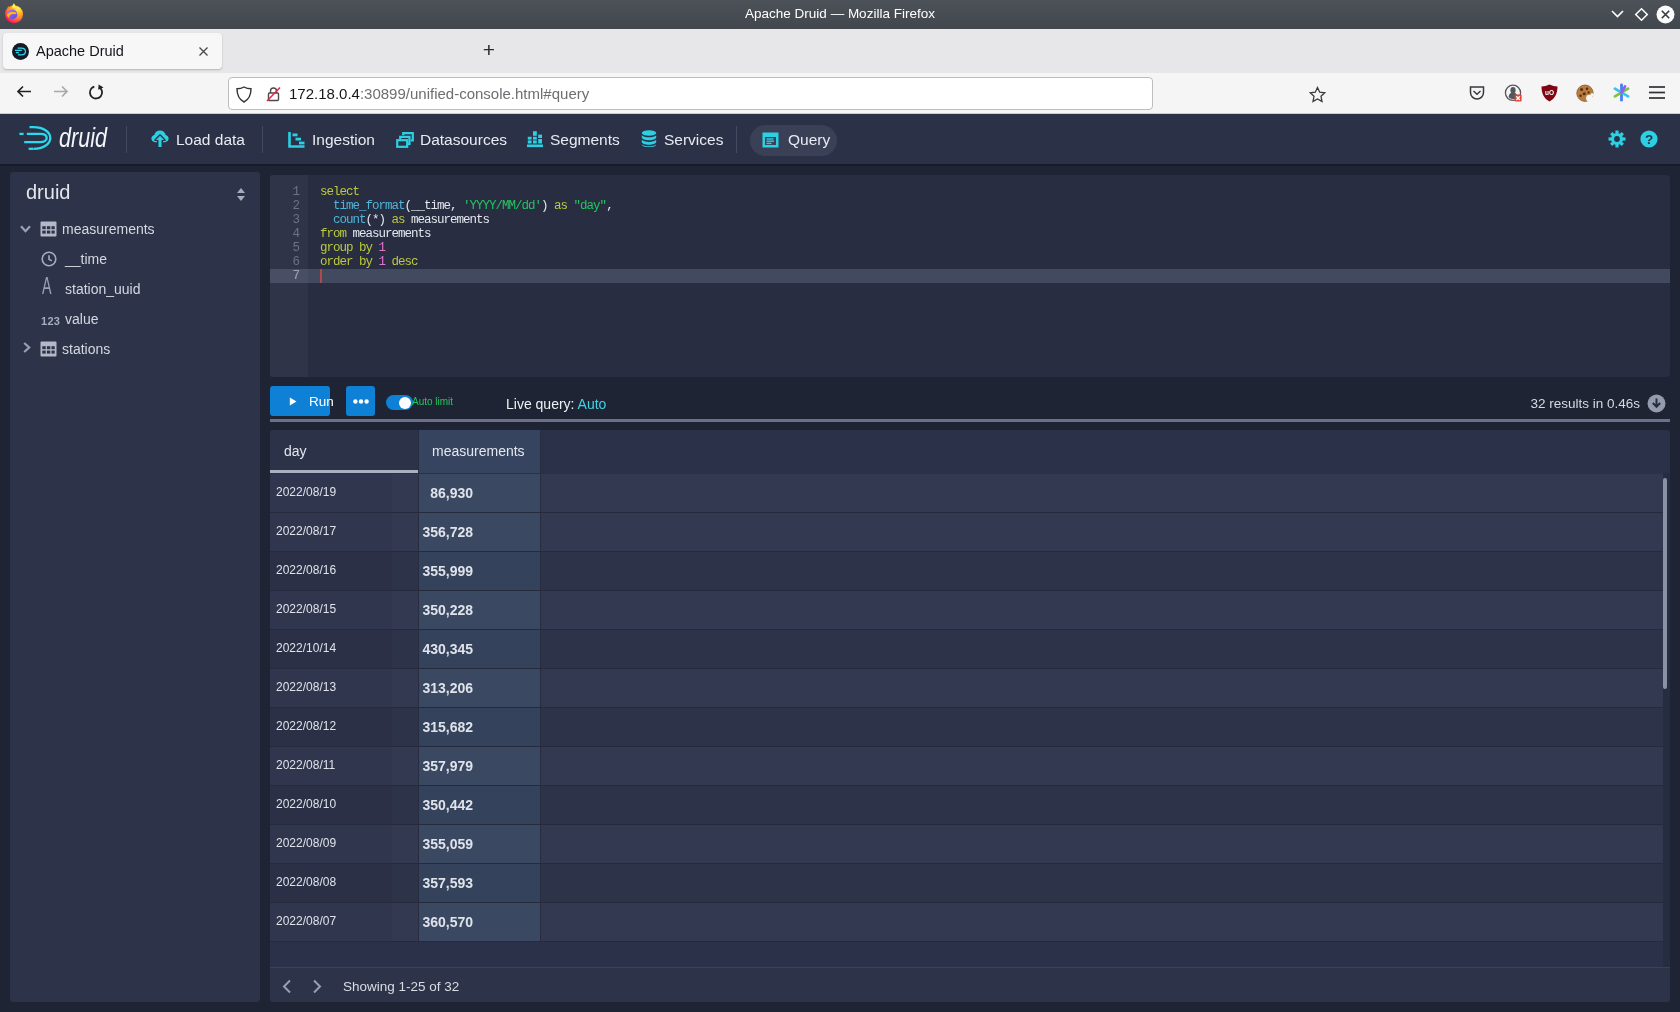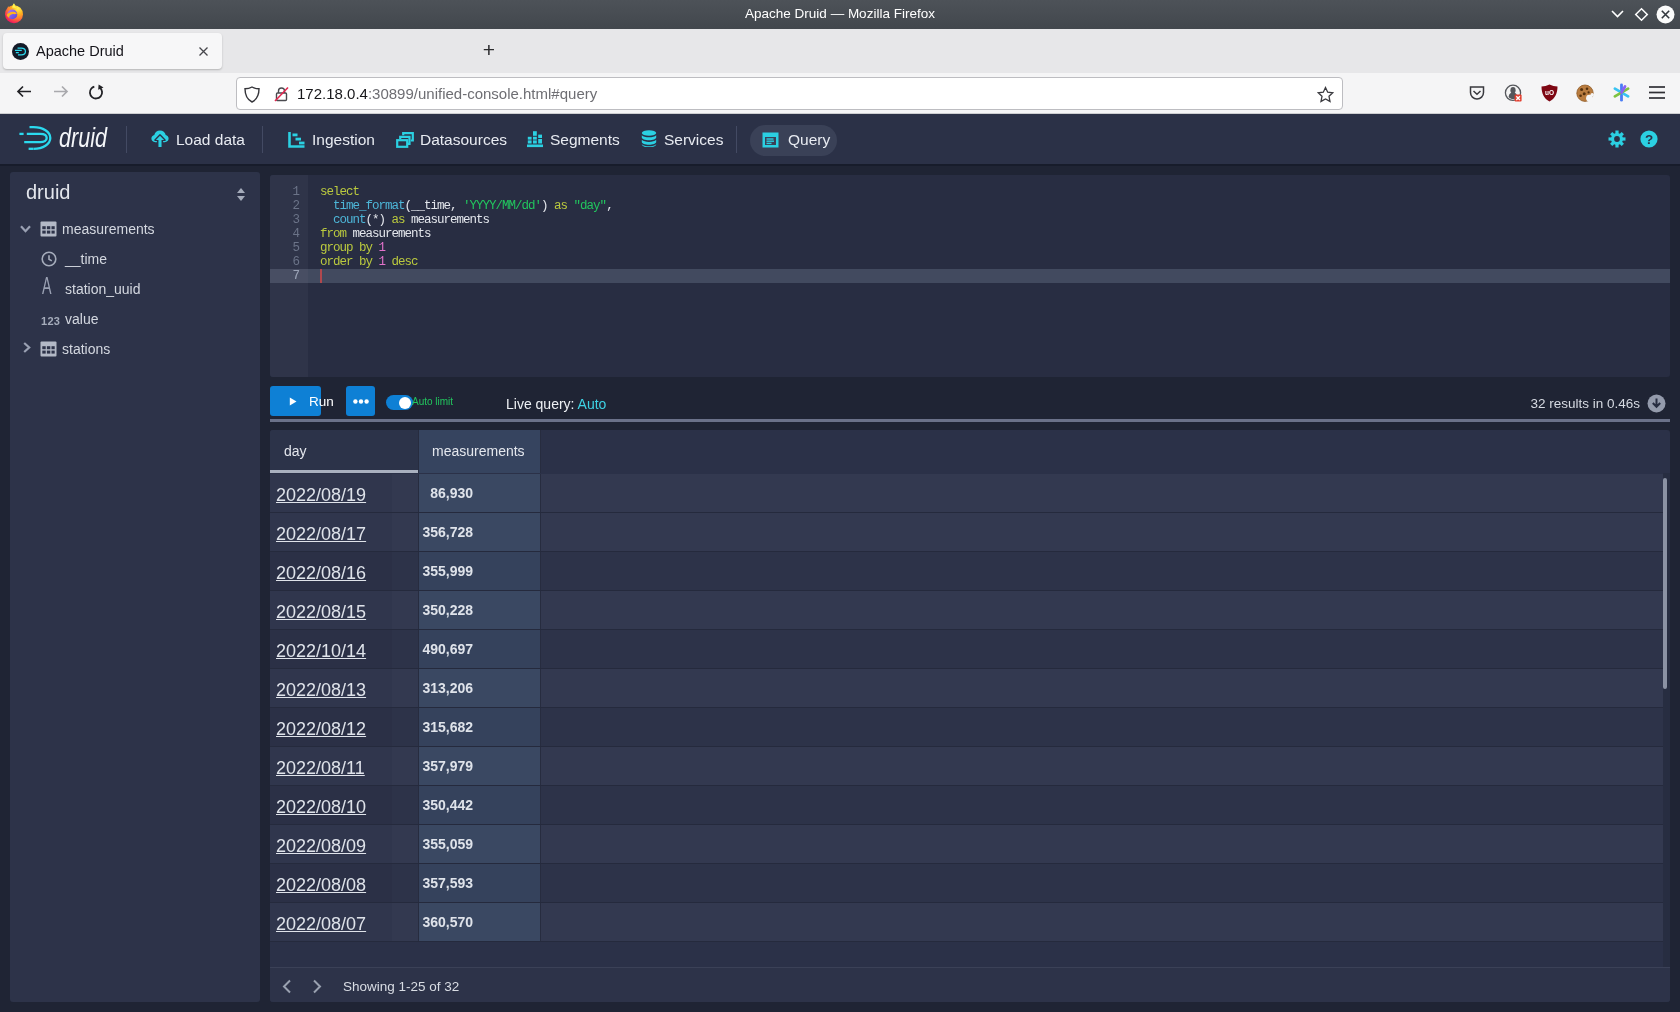--- a/index.html
+++ b/index.html
@@ -6,21 +6,21 @@
 html,body { width:1680px; height:1012px; overflow:hidden; background:#1f2434; font-family:"Liberation Sans",sans-serif; }
 .abs { position:absolute; }
 
 #titlebar { position:absolute; left:0; top:0; width:1680px; height:29px; background:linear-gradient(#4d5258,#42474d); }
 #titlebar .title { position:absolute; left:0; right:0; top:6px; text-align:center; color:#ffffff; font-size:13.5px; }
 #tabbar { position:absolute; left:0; top:29px; width:1680px; height:44px; background:#e7e7e9; }
 #tab { position:absolute; left:3px; top:3.5px; width:219px; height:36px; background:#f7f7f8; border-radius:4px; box-shadow:0 1px 2px rgba(0,0,0,0.22); }
 #tab .t { position:absolute; left:33px; top:10px; font-size:14.5px; color:#15141a; font-weight:400; }
 #newtab { position:absolute; left:475px; top:8px; width:28px; height:28px; color:#2c2c2e; font-size:21px; text-align:center; line-height:26px; font-weight:400; }
 #toolbar { position:absolute; left:0; top:73px; width:1680px; height:41px; background:#f5f5f6; border-bottom:1px solid #cdced1; }
-#urlbar { position:absolute; left:236px; top:4px; width:1107px; height:33px; background:#ffffff; border:1px solid #bdbdc1; border-radius:4px; }
+#urlbar { position:absolute; left:228px; top:4px; width:925px; height:33px; background:#ffffff; border:1px solid #bdbdc1; border-radius:4px; }
 #urltext { position:absolute; left:60px; top:7px; font-size:15px; color:#17171a; white-space:pre; }
 #urltext span { color:#6e6e73; }
 
 #app { position:absolute; left:0; top:114px; width:1680px; height:898px; background:#1f2434; }
 #appheader { position:absolute; left:0; top:0; width:1680px; height:52px; background:#2b3147; border-bottom:2px solid #171c2b; }
 .navtext { color:#e8ebf1; font-size:15.5px; }
 .vsep { position:absolute; top:12px; width:1px; height:27px; background:#434a63; }
 #querypill { position:absolute; left:750px; top:10.5px; width:87px; height:31px; background:#3a4157; border-radius:16px; }
 #wordmark { position:absolute; left:59px; top:9px; color:#f4f6f9; font-size:27px; font-style:italic; font-weight:400; letter-spacing:0px; transform:scaleX(0.80); transform-origin:left top; }
 
@@ -33,36 +33,36 @@
 .lnum { position:absolute; left:0; width:30px; text-align:right; font-family:"Liberation Mono",monospace; font-size:12.5px; line-height:14px; color:#6b7388; }
 .cline { position:absolute; left:50px; font-family:"Liberation Mono",monospace; font-size:12.5px; letter-spacing:-1px; line-height:14px; color:#e3e6ec; white-space:pre; }
 .cline .k { color:#bac93e; }
 .cline .f { color:#4db6d8; }
 .cline .s { color:#22c55e; }
 .cline .n { color:#e272cb; }
 #activeline { position:absolute; left:0; top:94px; width:1400px; height:14px; background:#424a5f; }
 #activegut { position:absolute; left:0; top:94px; width:38px; height:14px; background:#484e63; }
 #cursor { position:absolute; left:50px; top:94px; width:2px; height:14px; background:#b0484e; }
 
-#runbtn { position:absolute; left:270px; top:272px; width:51px; height:30px; background:#0e80d5; border-radius:3px;text-align:right; }
+#runbtn { position:absolute; left:270px; top:272px; width:60px; height:30px; background:#0e80d5; border-radius:3px;text-align:right; }
 #runbtn .txt { position:absolute; left:39px; top:7.5px; color:#ffffff; font-size:13.5px; }
 #morebtn { position:absolute; left:346px; top:272px; width:29px; height:30px; background:#0e80d5; border-radius:3px; }
 #switch { position:absolute; left:386px; top:280.5px; width:27px; height:15.5px; background:#0e80d5; border-radius:8px; }
 #switch .knob { position:absolute; right:2px; top:2px; width:12px; height:12px; background:#ffffff; border-radius:50%; }
 #divider { position:absolute; left:270px; top:305px; width:1400px; height:2.5px; background:#6a7189; }
 
 #results { position:absolute; left:270px; top:316px; width:1400px; height:571.5px; background:#2b3148; border-radius:3px; overflow:hidden; }
 #rhead { position:absolute; left:0; top:0; width:1400px; height:43px; }
 #rhead .c1 { position:absolute; left:0; top:0; width:148px; height:43px; background:#2c3349; }
 #rhead .c2 { position:absolute; left:148px; top:0; width:123px; height:43px; background:#36445f; border-left:1px solid #272c3f; border-right:1px solid #272c3f; box-sizing:border-box; }
 #rhead .u { position:absolute; left:0; top:40px; width:148px; height:3px; background:#a9b0bf; }
 #rhead .ht { position:absolute; top:13px; font-size:14px; color:#e4e7ed;margin-left:8px; }
 #rows { position:absolute; left:0; top:43.5px; width:1400px; height:493.5px; overflow:hidden; }
 .row { position:relative; width:1400px; height:39px; }
-.row .d { position:absolute; left:0; top:0; width:122px; height:38px; font-size:18px; color:#dfe3ea; padding:11px 0 0 6px;text-decoration:underline; }
+.row .d { position:absolute; left:0; top:0; width:122px; height:38px; font-size:12px; color:#dfe3ea; padding:11px 0 0 6px; }
 .row .m { position:absolute; left:148px; top:0; width:123px; height:38px; font-size:14px; color:#dfe3ea; border-left:1px solid #272c3f; border-right:1px solid #272c3f; box-sizing:border-box;font-weight:bold; }
 .row .m i { font-style:normal; position:absolute; right:67px; top:11px; width:75px; text-align:right; }
 .row.o  { background:#333950; }
 .row.e  { background:#2d3349; }
 .row.o .d { background:#30364d; }
 .row.e .d { background:#2b3046; }
 .row.o .m { background:#3a4862; }
 .row.e .m { background:#35425c; }
 .row { border-bottom:1px solid #252a3d; }
 #sbgutter { position:absolute; right:0; top:43px; width:7px; height:493.5px; background:#272d41; }
@@ -425,21 +425,21 @@
         </div>
       <div class="row o">
           <div class="d">2022/08/15</div>
           <div class="m">
             <i>350,228</i>
           </div>
         </div>
       <div class="row e">
           <div class="d">2022/10/14</div>
           <div class="m">
-            <i>490,697</i>
+            <i>430,345</i>
           </div>
         </div>
       <div class="row o">
           <div class="d">2022/08/13</div>
           <div class="m">
             <i>313,206</i>
           </div>
         </div>
       <div class="row e">
           <div class="d">2022/08/12</div>

